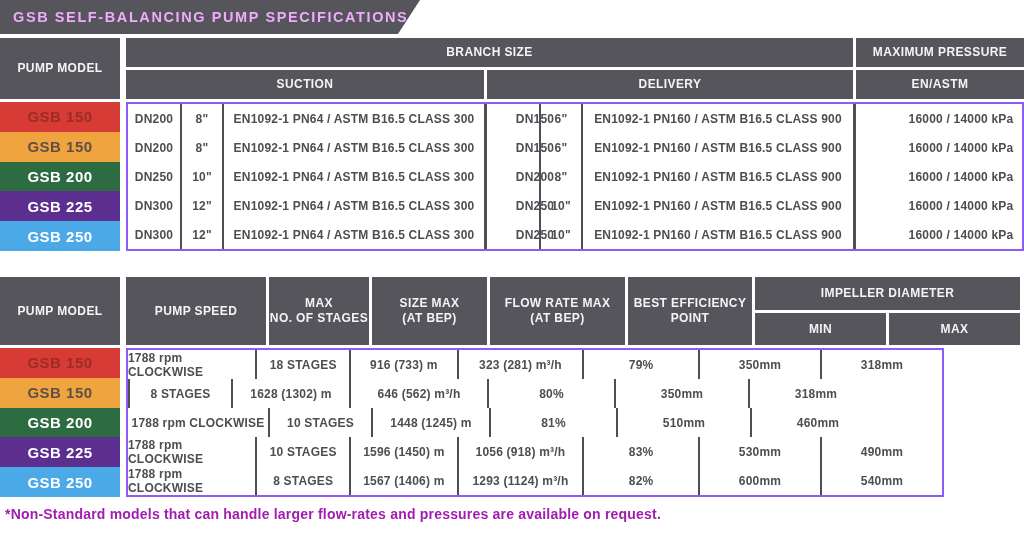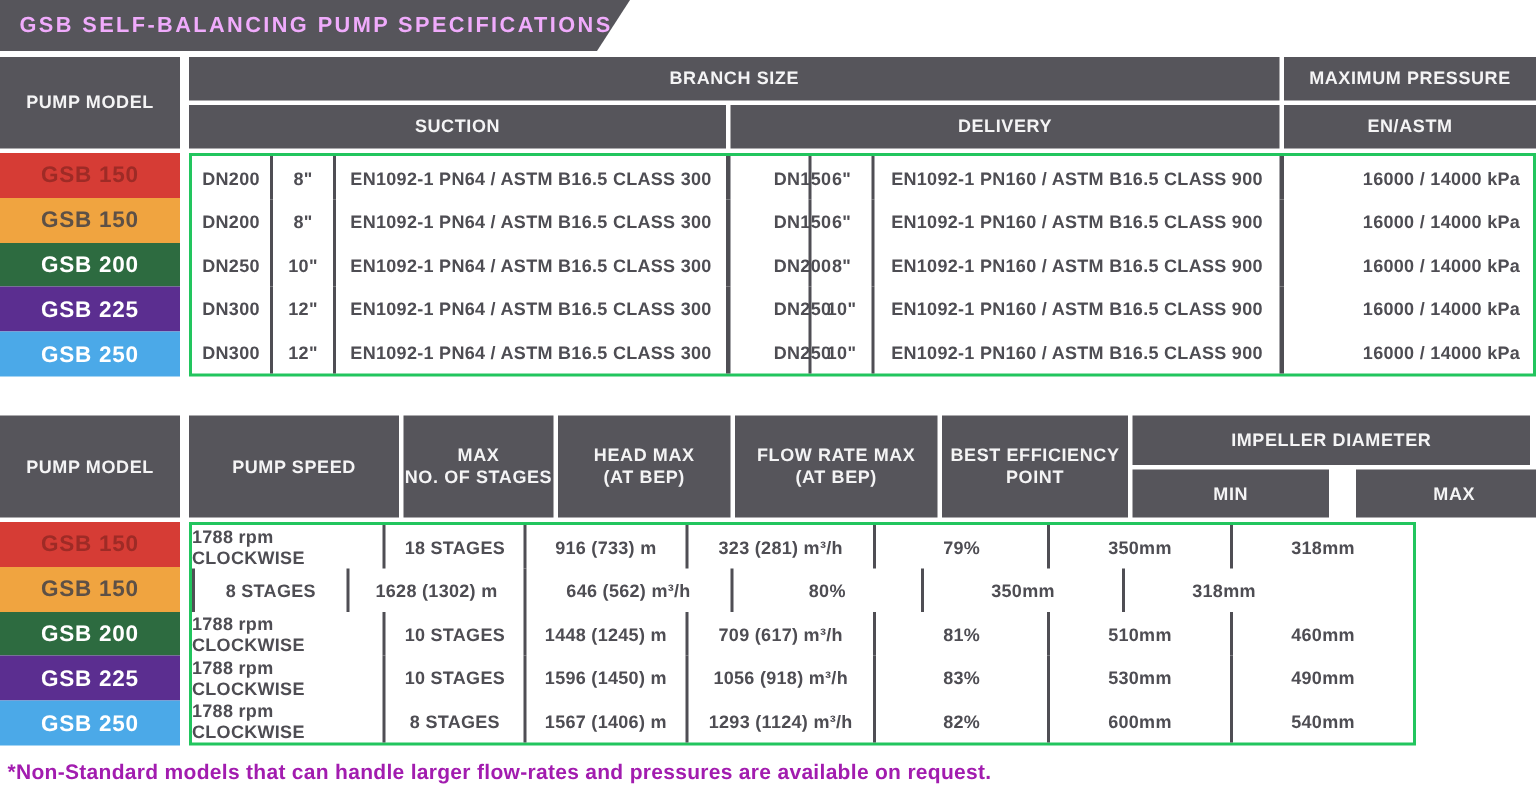--- a/index.html
+++ b/index.html
@@ -23,21 +23,21 @@
   .t1-model-header{top:38px;left:0;width:120px;height:61px;}
   .t1-head{top:38px;left:126px;width:898px;display:grid;
            grid-template-columns:358px 366px 168px;grid-template-rows:29px 29px;
            gap:3px;}
   .t1-branch{grid-column:1 / span 2;}
   .t1-press{grid-column:3;}
   .t1-suction{grid-column:1;grid-row:2;}
   .t1-delivery{grid-column:2;grid-row:2;}
   .t1-enastm{grid-column:3;grid-row:2;}
 
-  .data-area{background:#ffffff;border:2px solid #22c55e;box-sizing:border-box;
+  .data-area{background:#ffffff;border:2px solid #8b5cf6;box-sizing:border-box;
              display:flex;flex-direction:column;}
   .t1-data{top:102px;left:126px;width:898px;height:149px;}
   .drow{flex:1;display:flex;align-items:stretch;}
   .dcell{display:flex;align-items:center;justify-content:center;
          color:#4e4d53;font-size:12px;letter-spacing:.2px;box-sizing:border-box;}
   .bl2{border-left:2px solid #4f4e54;}
   .bl3{border-left:3px solid #4f4e54;padding-left:44px;}
   .c-dn1{width:52px;}  .c-in1{width:42px;}  .c-sp1{width:262px;}
   .c-dn2{width:55px;}  .c-in2{width:42px;}  .c-sp2{width:272px;}
   .c-pr{width:169px;}
@@ -48,21 +48,21 @@
          font-size:15px;letter-spacing:.5px;}
 
   
   .t2-model-header{top:277px;left:0;width:120px;height:68px;}
   .t2-head{top:277px;left:126px;width:894px;display:grid;
            grid-template-columns:140px 100px 115px 135px 124px 265px;
            grid-template-rows:33px 32px;gap:3px;}
   .span2{grid-row:1 / span 2;}
   .t2-imp{grid-column:6;grid-row:1;}
   .t2-minmax{grid-column:6;grid-row:2;display:grid;
-             grid-template-columns:131px 131px;gap:18px;}
+             grid-template-columns:131px 131px;gap:3px;}
   .t2-data{top:348px;left:126px;width:818px;height:149px;}
   .t2-models{top:348px;left:0;height:149px;}
   .c-speed{width:140px;} .c-stage{width:103px;} .c-head{width:118px;}
   .c-flow{width:138px;}  .c-bep{width:127px;}   .c-imin{width:134px;}
   .c-imax{width:134px;}
 
   
   .footnote{top:506px;left:5px;color:#a21caf;font-size:14px;letter-spacing:.2px;}
 </style>
 </head>
@@ -139,21 +139,21 @@
       <div class="dcell c-pr  bl3">16000 / 14000 kPa</div>
     </div>
   </div>
 
 <div class="abs hbox t2-model-header">PUMP MODEL</div>
 
 <div class="abs t2-head">
   <div class="hbox span2">PUMP SPEED</div>
   <div class="hbox span2">MAX
 NO. OF STAGES</div>
-  <div class="hbox span2">HEAD MAX
+  <div class="hbox span2">SIZE MAX
 (AT BEP)</div>
   <div class="hbox span2">FLOW RATE MAX
 (AT BEP)</div>
   <div class="hbox span2">BEST EFFICIENCY
 POINT</div>
   <div class="hbox t2-imp">IMPELLER DIAMETER</div>
   <div class="t2-minmax">
     <div class="hbox">MIN</div>
     <div class="hbox">MAX</div>
   </div>
@@ -184,21 +184,20 @@
       <div class="dcell c-head bl2">1628 (1302) m</div>
       <div class="dcell c-flow bl2">646 (562) m³/h</div>
       <div class="dcell c-bep bl2">80%</div>
       <div class="dcell c-imin bl2">350mm</div>
       <div class="dcell c-imax bl2">318mm</div>
     </div>
     <div class="drow">
       <div class="dcell c-speed">1788 rpm CLOCKWISE</div>
       <div class="dcell c-stage bl2">10 STAGES</div>
       <div class="dcell c-head bl2">1448 (1245) m</div>
-      <div class="dcell c-flow bl2">709 (617) m³/h</div>
       <div class="dcell c-bep bl2">81%</div>
       <div class="dcell c-imin bl2">510mm</div>
       <div class="dcell c-imax bl2">460mm</div>
     </div>
     <div class="drow">
       <div class="dcell c-speed">1788 rpm CLOCKWISE</div>
       <div class="dcell c-stage bl2">10 STAGES</div>
       <div class="dcell c-head bl2">1596 (1450) m</div>
       <div class="dcell c-flow bl2">1056 (918) m³/h</div>
       <div class="dcell c-bep bl2">83%</div>

